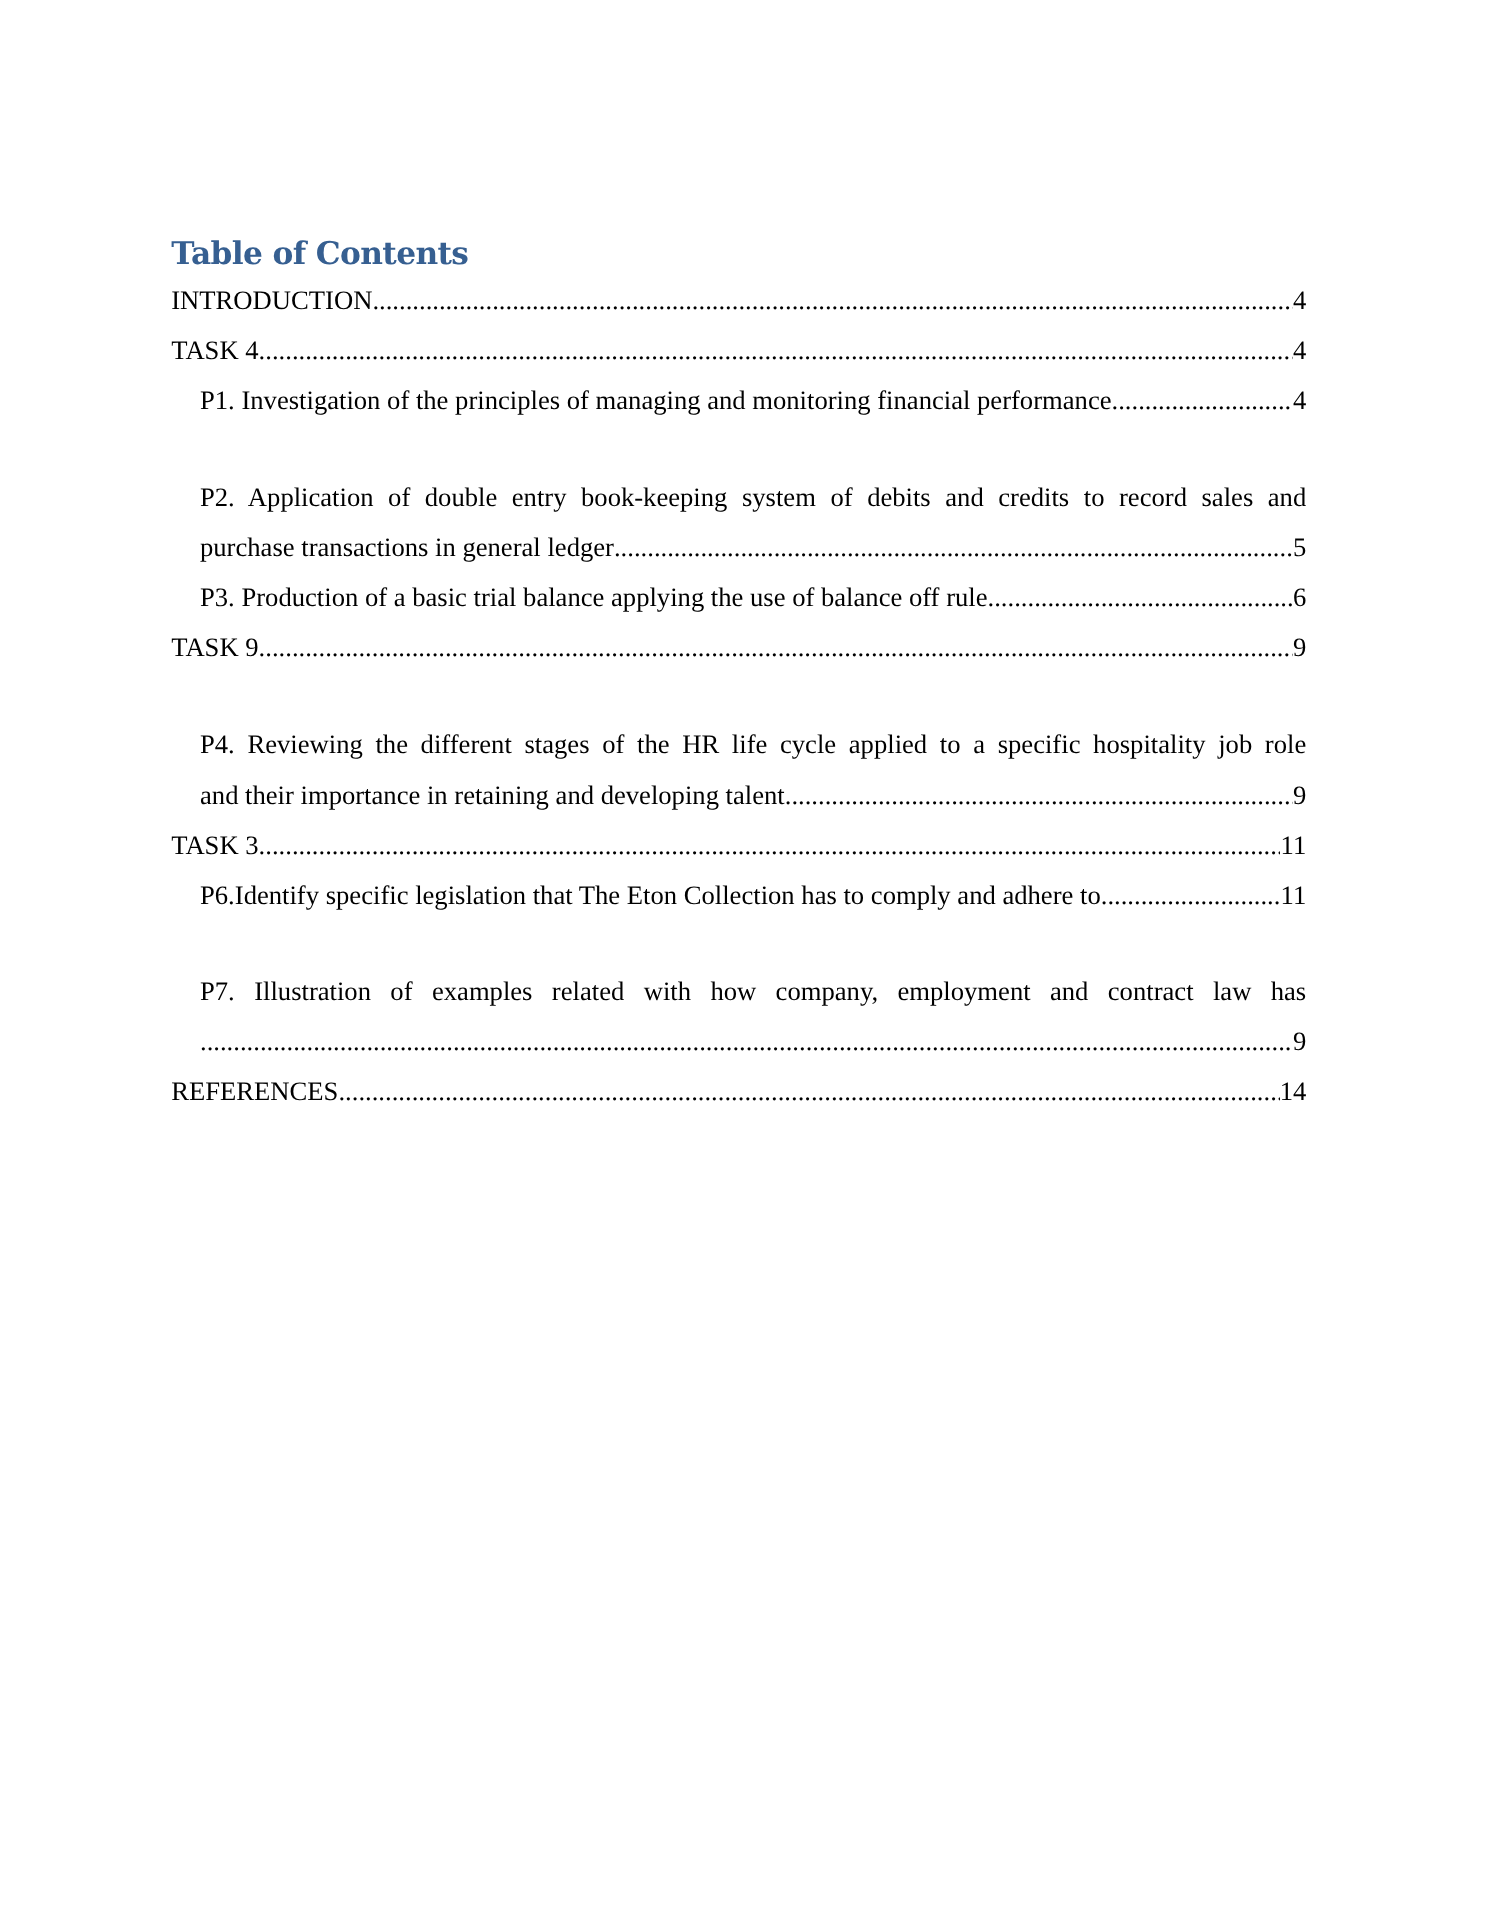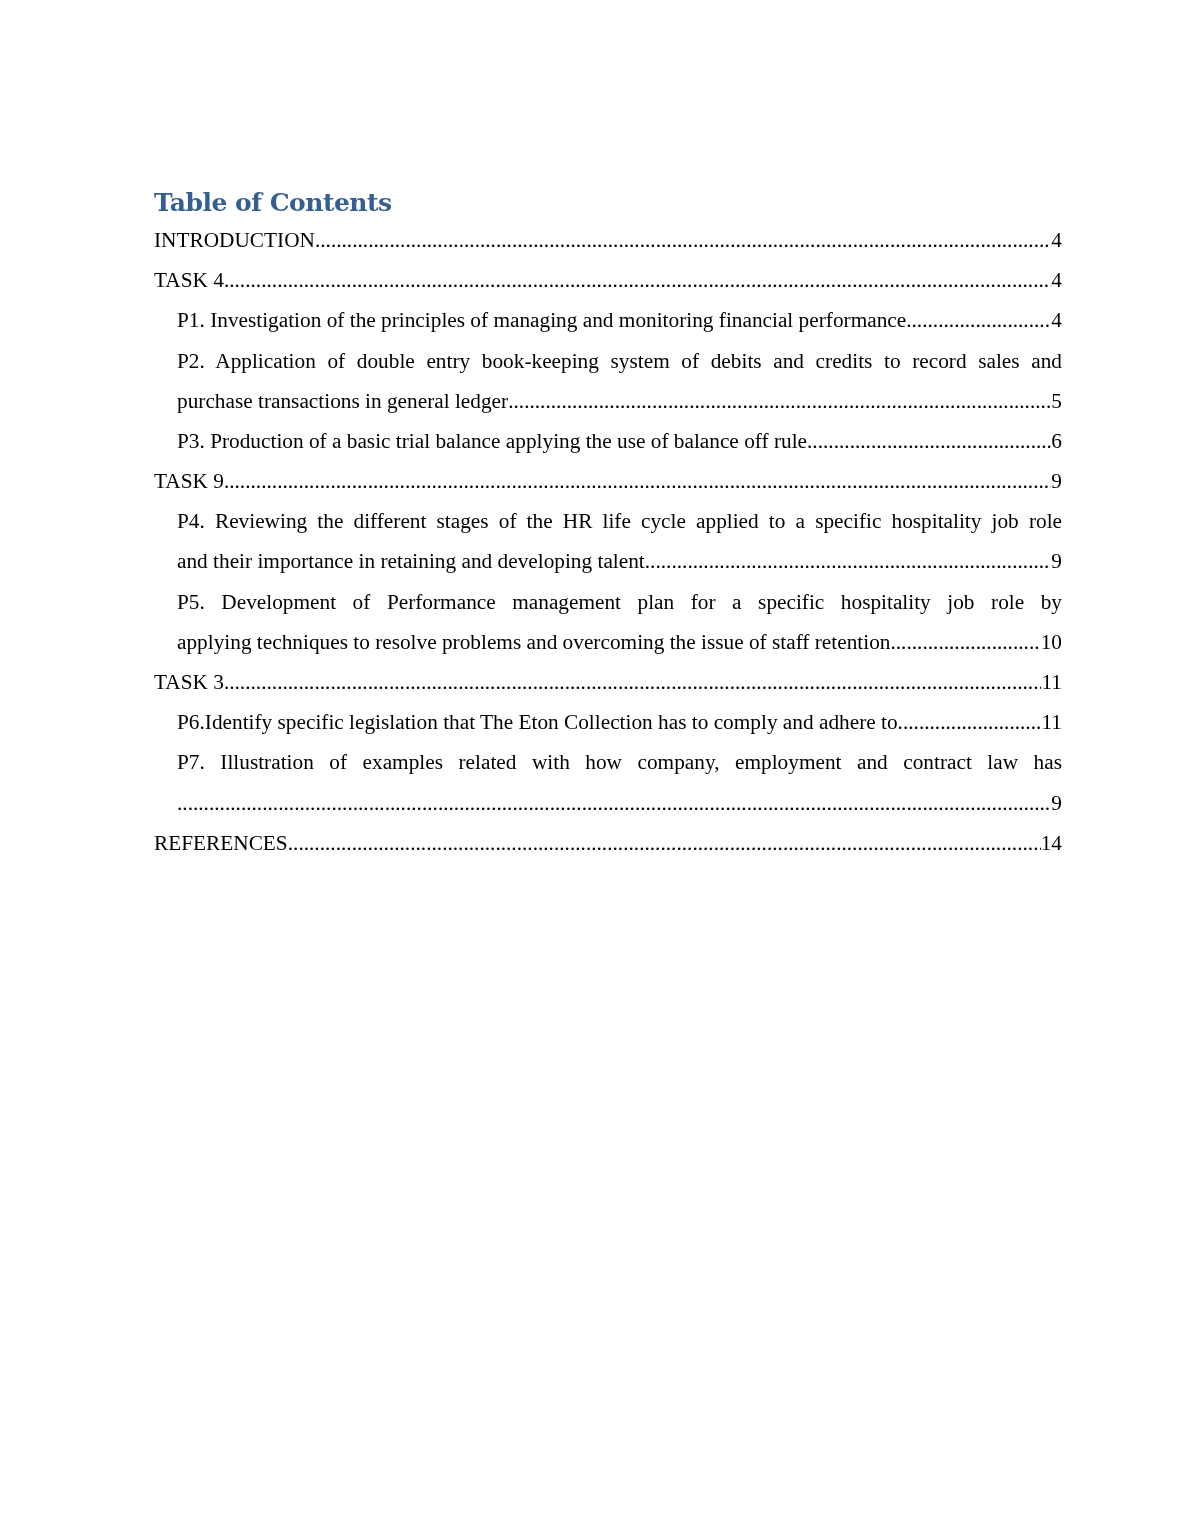--- a/index.html
+++ b/index.html
@@ -8,21 +8,21 @@
       background: #ffffff;
     }
     body {
       width: 1190px;
       height: 1540px;
       position: relative;
       overflow: hidden;
     }
     .page {
       position: absolute;
-      left: 154px;
+      left: 137px;
       top: 186px;
       width: 908px;
     }
     .toc-title {
       font-family: "DejaVu Serif", serif;
       font-weight: bold;
       font-size: 25px;
       color: #365f91;
       margin: 0 0 0 0;
       height: 34px;
@@ -34,31 +34,32 @@
       font-size: 21.3px;
       color: #000000;
       line-height: 40.2px;
       position: relative;
     }
     .toc-entry.level-2 {
       padding-left: 23px;
     }
     .toc-line {
       display: flex;
-      align-items: flex-end;
+      align-items: flex-start;
       height: 40.2px;
       overflow: hidden;
       white-space: nowrap;
     }
     .toc-justified {
       text-align: justify;
       text-align-last: justify;
       white-space: normal;
       height: 40.2px;
       overflow: hidden;
+      margin-top: 37px;
     }
     .toc-text {
       flex: 0 0 auto;
     }
     .toc-leader {
       flex: 1 1 auto;
       overflow: hidden;
       white-space: nowrap;
       min-width: 10px;
     }
@@ -127,28 +128,20 @@
 
     <div class="toc-entry level-2">
       <div class="toc-justified">P4. Reviewing the different stages of the HR life cycle applied to a specific hospitality job role</div>
       <div class="toc-line">
           <span class="toc-text">and their importance in retaining and developing talent</span>
           <span class="toc-leader"></span>
           <span class="toc-page">9</span>
         </div>
     </div>
 
-    <div class="toc-entry level-2">
-      <div class="toc-justified">P5. Development of Performance management plan for a specific hospitality job role by</div>
-      <div class="toc-line">
-          <span class="toc-text">applying techniques to resolve problems and overcoming the issue of staff retention</span>
-          <span class="toc-leader"></span>
-          <span class="toc-page">10</span>
-        </div>
-    </div>
 
     <div class="toc-entry level-1">
       <div class="toc-line">
           <span class="toc-text">TASK 3</span>
           <span class="toc-leader"></span>
           <span class="toc-page">11</span>
         </div>
     </div>
 
     <div class="toc-entry level-2">

